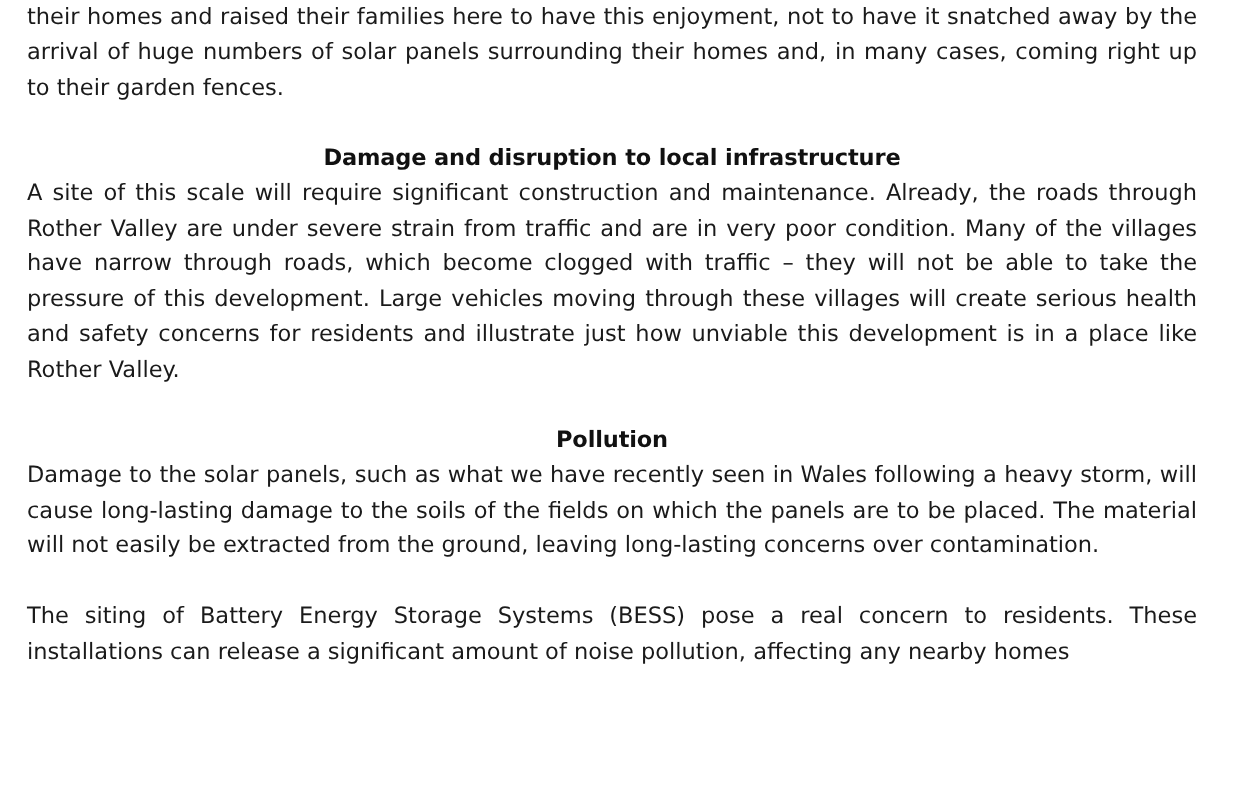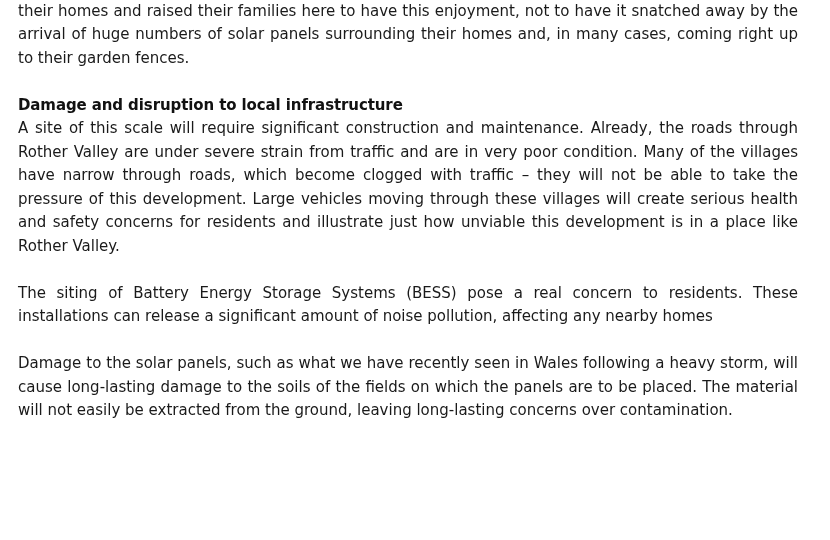--- a/index.html
+++ b/index.html
@@ -37,21 +37,21 @@
     margin: 0 0 23.5px 0;
     text-align: justify;
     text-justify: inter-word;
     hyphens: none;
   }
   .heading {
     margin: 0;
     font-weight: bold;
     font-size: 15px;
     line-height: 23.5px;
-    text-align: left;
+    text-align: center;
     color: #111111;
     letter-spacing: -0.1px;
   }
   
   .para:last-child {
     margin-bottom: 0;
   }
 </style>
 </head>
 <body>
@@ -59,19 +59,20 @@
 <div id="page">
   <div id="doc-flow">
 
     <p class="para">windows and from their gardens, of green fields, animals and beautiful vegetation. Residents bought their homes and raised their families here to have this enjoyment, not to have it snatched away by the arrival of huge numbers of solar panels surrounding their homes and, in many cases, coming right up to their garden fences.</p>
 
 
     <h3 class="heading">Damage and disruption to local infrastructure</h3>
 
     <p class="para">A site of this scale will require significant construction and maintenance. Already, the roads through Rother Valley are under severe strain from traffic and are in very poor condition. Many of the villages have narrow through roads, which become clogged with traffic – they will not be able to take the pressure of this development. Large vehicles moving through these villages will create serious health and safety concerns for residents and illustrate just how unviable this development is in a place like Rother Valley.</p>
 
+    <h3 class="heading">Pollution</h3>
+
+    <p class="para">Damage to the solar panels, such as what we have recently seen in Wales following a heavy storm, will cause long-lasting damage to the soils of the fields on which the panels are to be placed. The material will not easily be extracted from the ground, leaving long-lasting concerns over contamination.</p>
 
     <p class="para">The siting of Battery Energy Storage Systems (BESS) pose a real concern to residents. These installations can release a significant amount of noise pollution, affecting any nearby homes</p>
-
-    <p class="para">Damage to the solar panels, such as what we have recently seen in Wales following a heavy storm, will cause long-lasting damage to the soils of the fields on which the panels are to be placed. The material will not easily be extracted from the ground, leaving long-lasting concerns over contamination.</p>
 
   </div>
 </div>
 
 </body></html>

